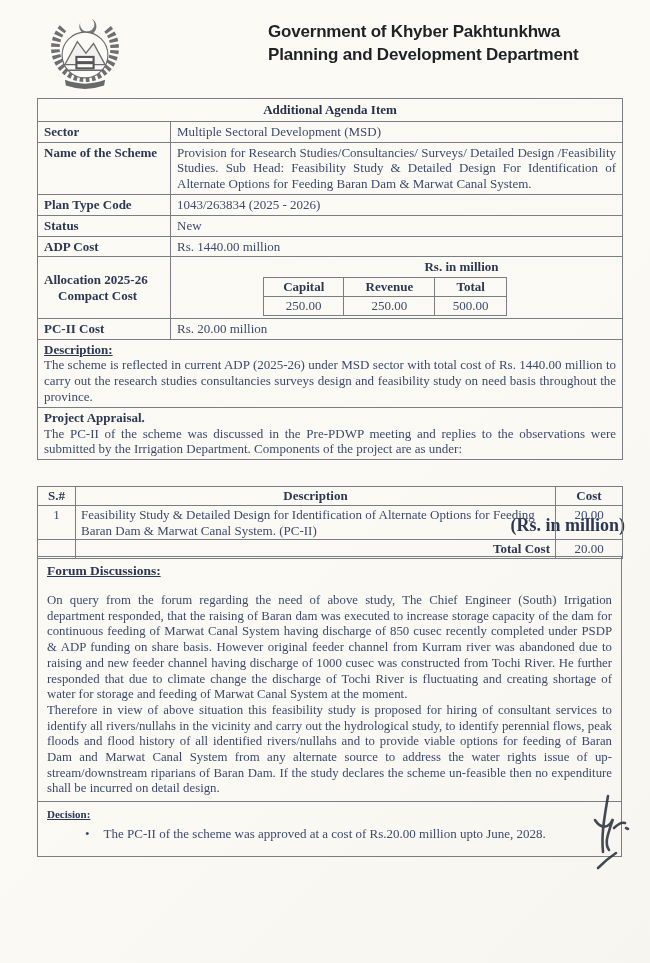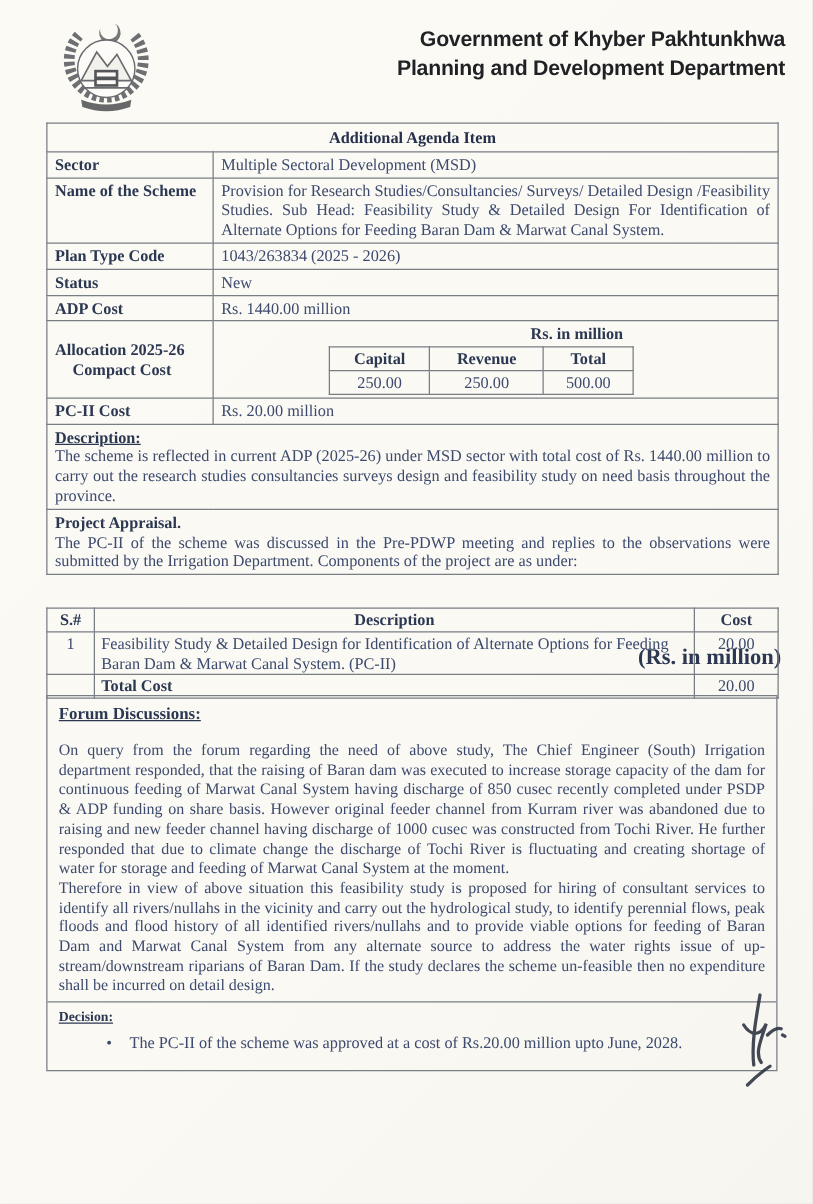--- a/index.html
+++ b/index.html
@@ -1,20 +1,20 @@
 <!DOCTYPE html>
 <html><head>
 <meta charset="utf-8">
 <style>
   html,body{margin:0;padding:0;}
   body{width:650px;height:963px;background:#e9e8e4;font-family:"Liberation Serif",serif;}
   .page{position:relative;width:650px;height:963px;background:linear-gradient(135deg,#fbfaf5 0%,#faf9f4 60%,#f6f5ef 100%);color:#3d4a6d;overflow:hidden;}
 
   
-  .doc-header{position:absolute;top:12px;left:0;width:650px;height:86px;text-align:right;}
+  .doc-header{position:absolute;top:12px;left:0;width:650px;height:86px;}
   .emblem{position:absolute;left:42px;top:2px;width:86px;height:82px;}
   .org-title{position:absolute;left:268px;top:8px;width:360px;font-family:"Liberation Sans",sans-serif;font-weight:bold;font-size:17px;line-height:23px;color:#1f2124;letter-spacing:-0.2px;}
 
   
   .agenda{position:absolute;left:37px;top:98px;width:585px;border-collapse:collapse;table-layout:fixed;font-size:13px;line-height:15.8px;}
   .agenda td{border:1px solid #797d84;padding:2px 6px;vertical-align:top;}
   .agenda .t-title{text-align:center;font-weight:bold;color:#26304a;padding:3px 6px;}
   .agenda .lbl{font-weight:bold;color:#2c3852;}
   .agenda .v-mid{vertical-align:middle;}
   .unit-note-center{font-weight:bold;color:#2c3852;text-align:center;padding-left:130px;}
@@ -24,21 +24,21 @@
   .section-heading{font-weight:bold;color:#2c3852;}
   .u{text-decoration:underline;}
   .para{text-align:justify;margin:0;}
 
   
   .unit-note-right{position:absolute;left:37px;top:470px;width:588px;text-align:right;font-weight:bold;font-size:18px;color:#2c3852;margin-top:45px;}
   .components{position:absolute;left:37px;top:486px;width:585px;border-collapse:collapse;table-layout:fixed;font-size:13px;line-height:15.8px;}
   .components td{border:1px solid #797d84;padding:1px 5px;vertical-align:top;}
   .components .hdr{font-weight:bold;color:#2c3852;text-align:center;}
   .components .cost{text-align:center;}
-  .components .total-lbl{text-align:left;font-weight:bold;color:#2c3852;}
+  .components .total-lbl{text-align:right;font-weight:bold;color:#2c3852;}
 
   
   .forum-box{position:absolute;left:37px;top:556px;width:583px;border:1px solid #797d84;background:transparent;}
   .forum-heading{font-weight:bold;color:#2c3852;font-size:13.5px;padding:6px 9px 2px 9px;}
   .forum-paras{padding:12px 9px 4px 9px;font-size:12.8px;line-height:15.7px;}
   .forum-paras p{margin:0;text-align:justify;}
   .decision-block{border-top:1px solid #797d84;padding:4px 9px 14px 9px;}
   .decision-heading{font-weight:bold;color:#2c3852;font-size:11px;padding:2px 0 6px 0;}
   .decision-bullet{display:flex;padding-left:38px;font-size:13px;}
   .decision-bullet .glyph{margin-right:14px;}

